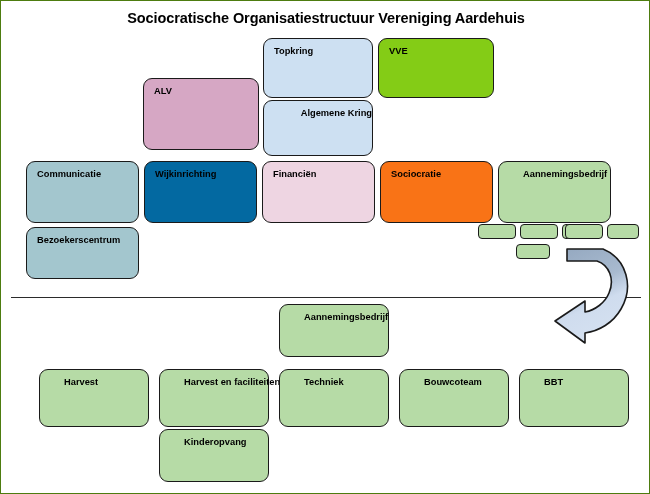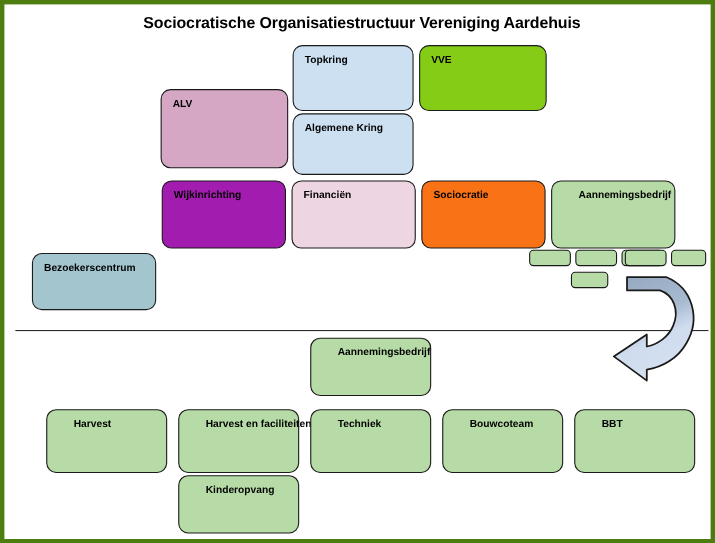--- a/index.html
+++ b/index.html
@@ -8,21 +8,21 @@
     background: #ffffff;
   }
   body {
     font-family: "Liberation Sans", sans-serif;
   }
   #canvas {
     position: relative;
     width: 650px;
     height: 494px;
     background: #ffffff;
-    border: 4px solid #4d7c0f;
+    border: 1px solid #4d7c0f;
     box-sizing: border-box;
     overflow: hidden;
   }
   #diagram-title {
     position: absolute;
     left: 0;
     top: 9px;
     width: 650px;
     text-align: center;
     font-size: 14.5px;
@@ -44,21 +44,21 @@
   }
   .node.mini {
     border-radius: 4px;
     border-width: 1.4px;
     padding: 0;
   }
   .c-pink    { background: #d6a7c4; }
   .c-blue    { background: #cde0f2; }
   .c-yellow  { background: #84cc16; }
   .c-teal    { background: #a3c6ce; }
-  .c-cream   { background: #a21caf; }
+  .c-cream   { background: #0369a1; }
   .c-lilac   { background: #eed5e2; }
   .c-salmon  { background: #f97316; }
   .c-green   { background: #b6dba6; padding-left: 24px; }
 
   #divider {
     position: absolute;
     left: 10px;
     top: 296px;
     width: 630px;
     height: 0;
@@ -84,24 +84,27 @@
   </div>
 
   <div class="node c-blue" style="left:262px; top:37px; width:110px; height:60px;">
     <span>Topkring</span>
   </div>
 
   <div class="node c-yellow" style="left:377px; top:37px; width:116px; height:60px;">
     <span>VVE</span>
   </div>
 
-  <div class="node c-blue" style="left:262px; top:99px; width:110px; height:56px;">
+  <div class="node c-blue" style="left:262px; top:99px; width:110px; height:56px;text-align:right;">
     <span>Algemene Kring</span>
   </div>
 
+  <div class="node c-teal" style="left:25px; top:160px; width:113px; height:62px;">
+    <span>Communicatie</span>
+  </div>
 
   <div class="node c-cream" style="left:143px; top:160px; width:113px; height:62px;">
     <span>Wijkinrichting</span>
   </div>
 
   <div class="node c-lilac" style="left:261px; top:160px; width:113px; height:62px;">
     <span>Financiën</span>
   </div>
 
   <div class="node c-salmon" style="left:379px; top:160px; width:113px; height:62px;">

